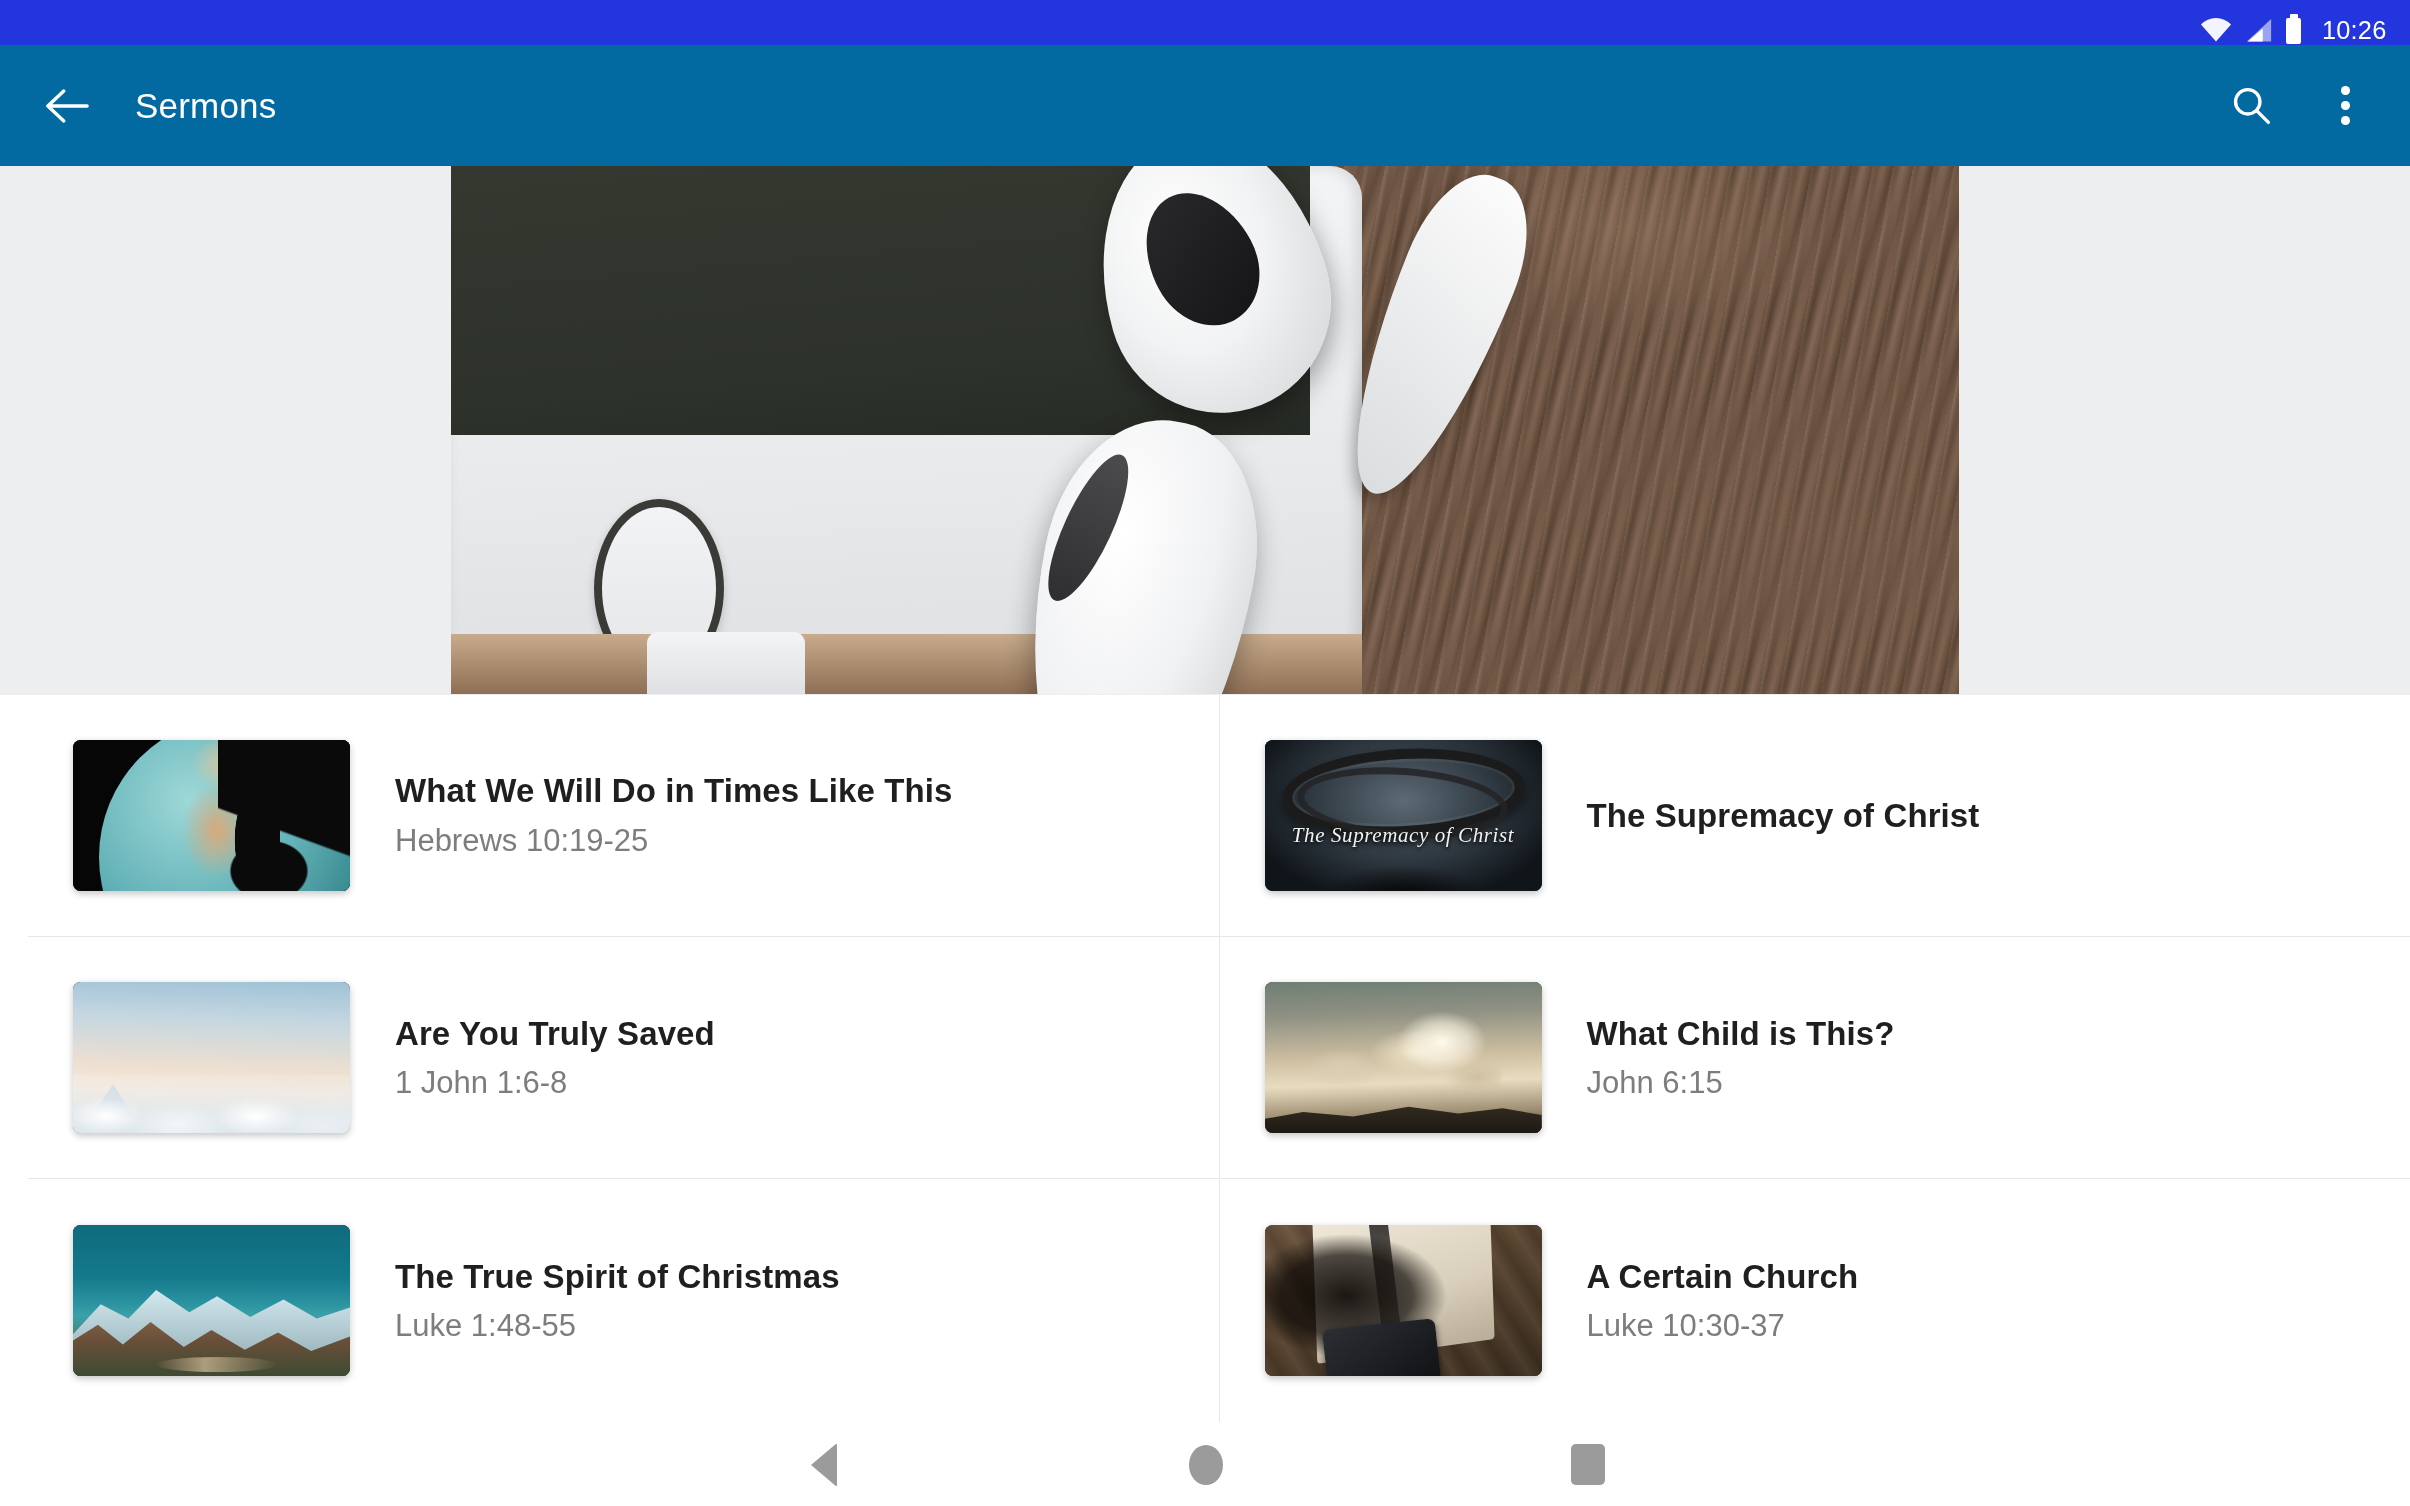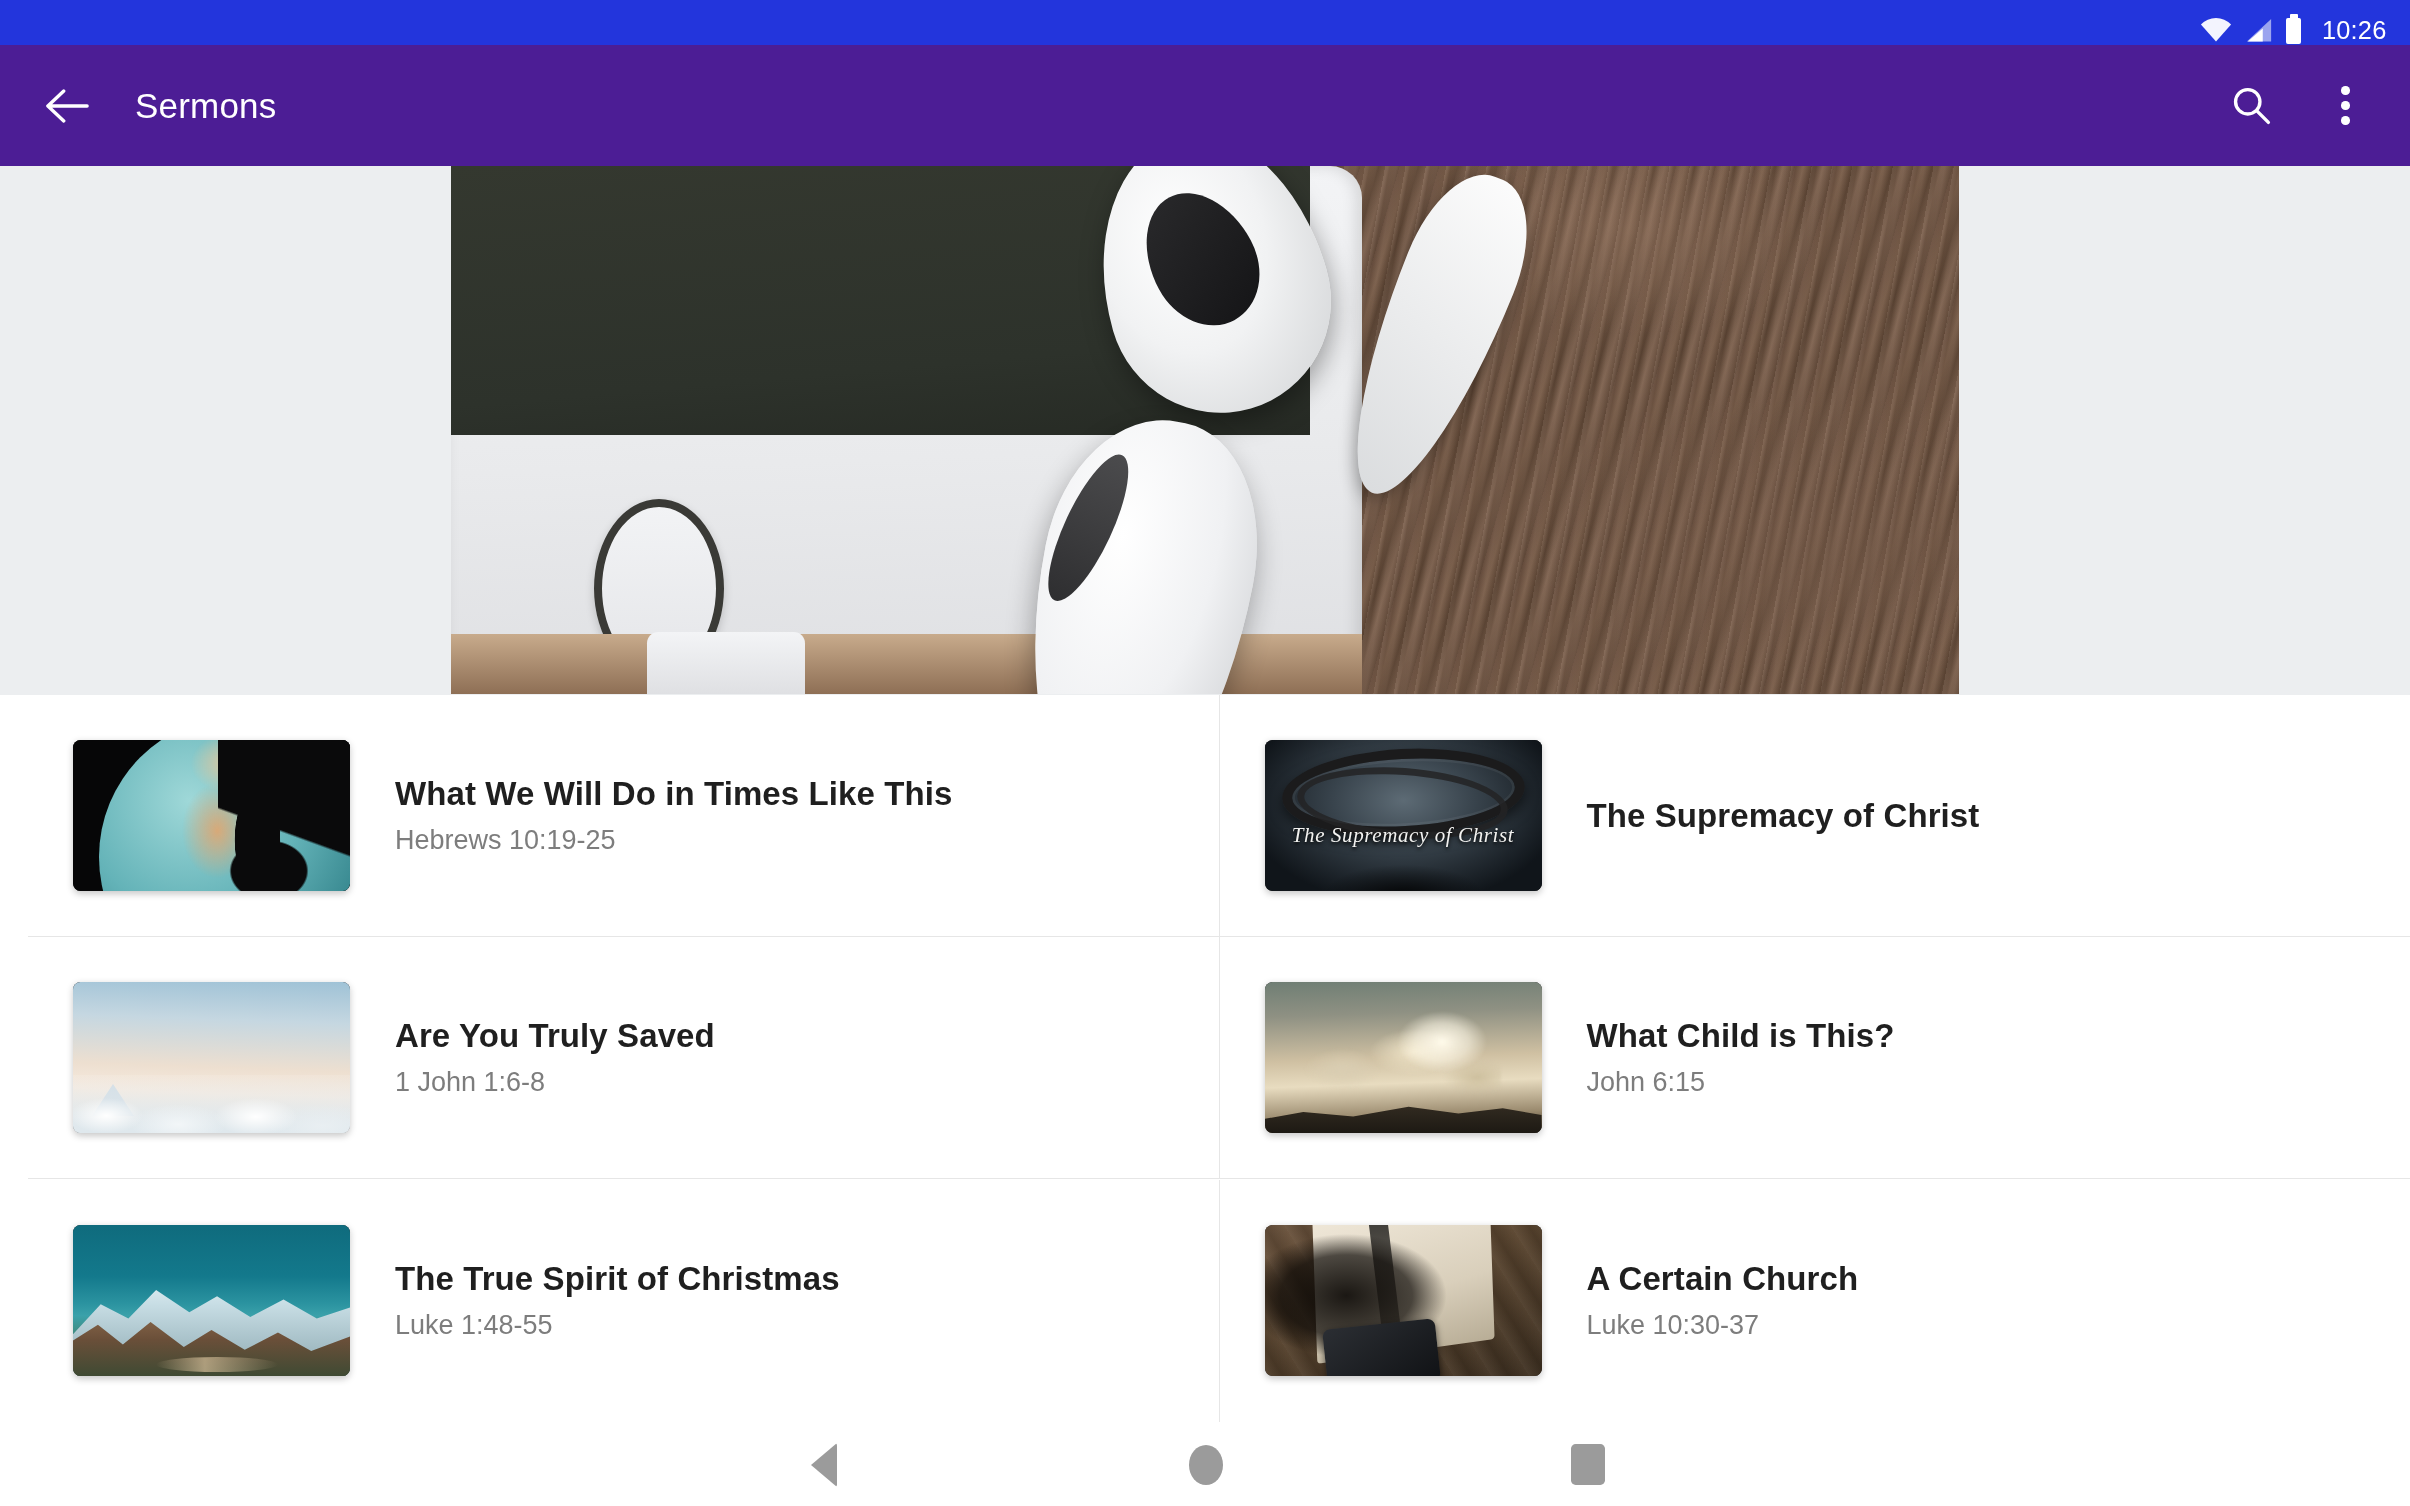--- a/index.html
+++ b/index.html
@@ -23,21 +23,21 @@
   .battery-icon{ width:15px; height:26px; background:#ffffff; border-radius:1.9px; position:relative;}
   .battery-icon:before{
     content:""; position:absolute; top:-3.8px; left:3.8px; width:7.5px; height:3.8px;
     background:#ffffff; border-radius:0.9px 0.9px 0 0;
   }
   .clock{ color:#ffffff; font-size:25.4px; letter-spacing:0.2px; margin-left:7.5px; font-weight:400;}
 
   
   .appbar{
     position:absolute; top:45px; left:0; width:2411px; height:121px;
-    background:#4c1d95; display:flex; align-items:center;
+    background:#0369a1; display:flex; align-items:center;
   }
   .back-btn{ width:45px; height:45px; margin-left:45px; display:flex; align-items:center; justify-content:center; cursor:pointer;}
   .appbar-title{
     color:#ffffff; font-size:35px; font-weight:400; margin-left:45px; letter-spacing:0.2px;
   }
   .appbar-actions{ margin-left:auto; display:flex; align-items:center; gap:45px; padding-right:41px;}
   .icon-btn{ width:49px; height:49px; display:flex; align-items:center; justify-content:center; cursor:pointer;}
   .dots{ display:flex; flex-direction:column; gap:6.6px; align-items:center;}
   .dots span{ display:block; width:8.5px; height:8.5px; border-radius:50%; background:#ffffff;}
 
@@ -138,21 +138,21 @@
     width:277px; height:151px; flex:0 0 277px;
     border-radius:7.5px; overflow:hidden; position:relative;
     box-shadow:0 2.8px 7.5px rgba(0,0,0,.22);
     background:#222;
   }
   .cell-text{ margin-left:45px; }
   .cell-title{
     font-size:33px; font-weight:bold; color:#1f1f1f; letter-spacing:0.1px; line-height:1.15;
   }
   .cell-sub{
-    font-size:27px; color:#7d7d7d; margin-top:12.2px; font-weight:400;
+    font-size:31px; color:#7d7d7d; margin-top:12.2px; font-weight:400;
   }
   .cell.no-sub .cell-title{ margin-top:0; }
 
   
   .art-globe{
     position:absolute; inset:0; background:#060607;
   }
   .art-globe .sphere{
     position:absolute; left:26px; top:-24.5px; width:282px; height:282px; border-radius:50%;
     background:radial-gradient(circle at 32% 30%, #9fd8d8 0%, #64b3b8 40%, #2c7d85 75%, #12454c 100%);

